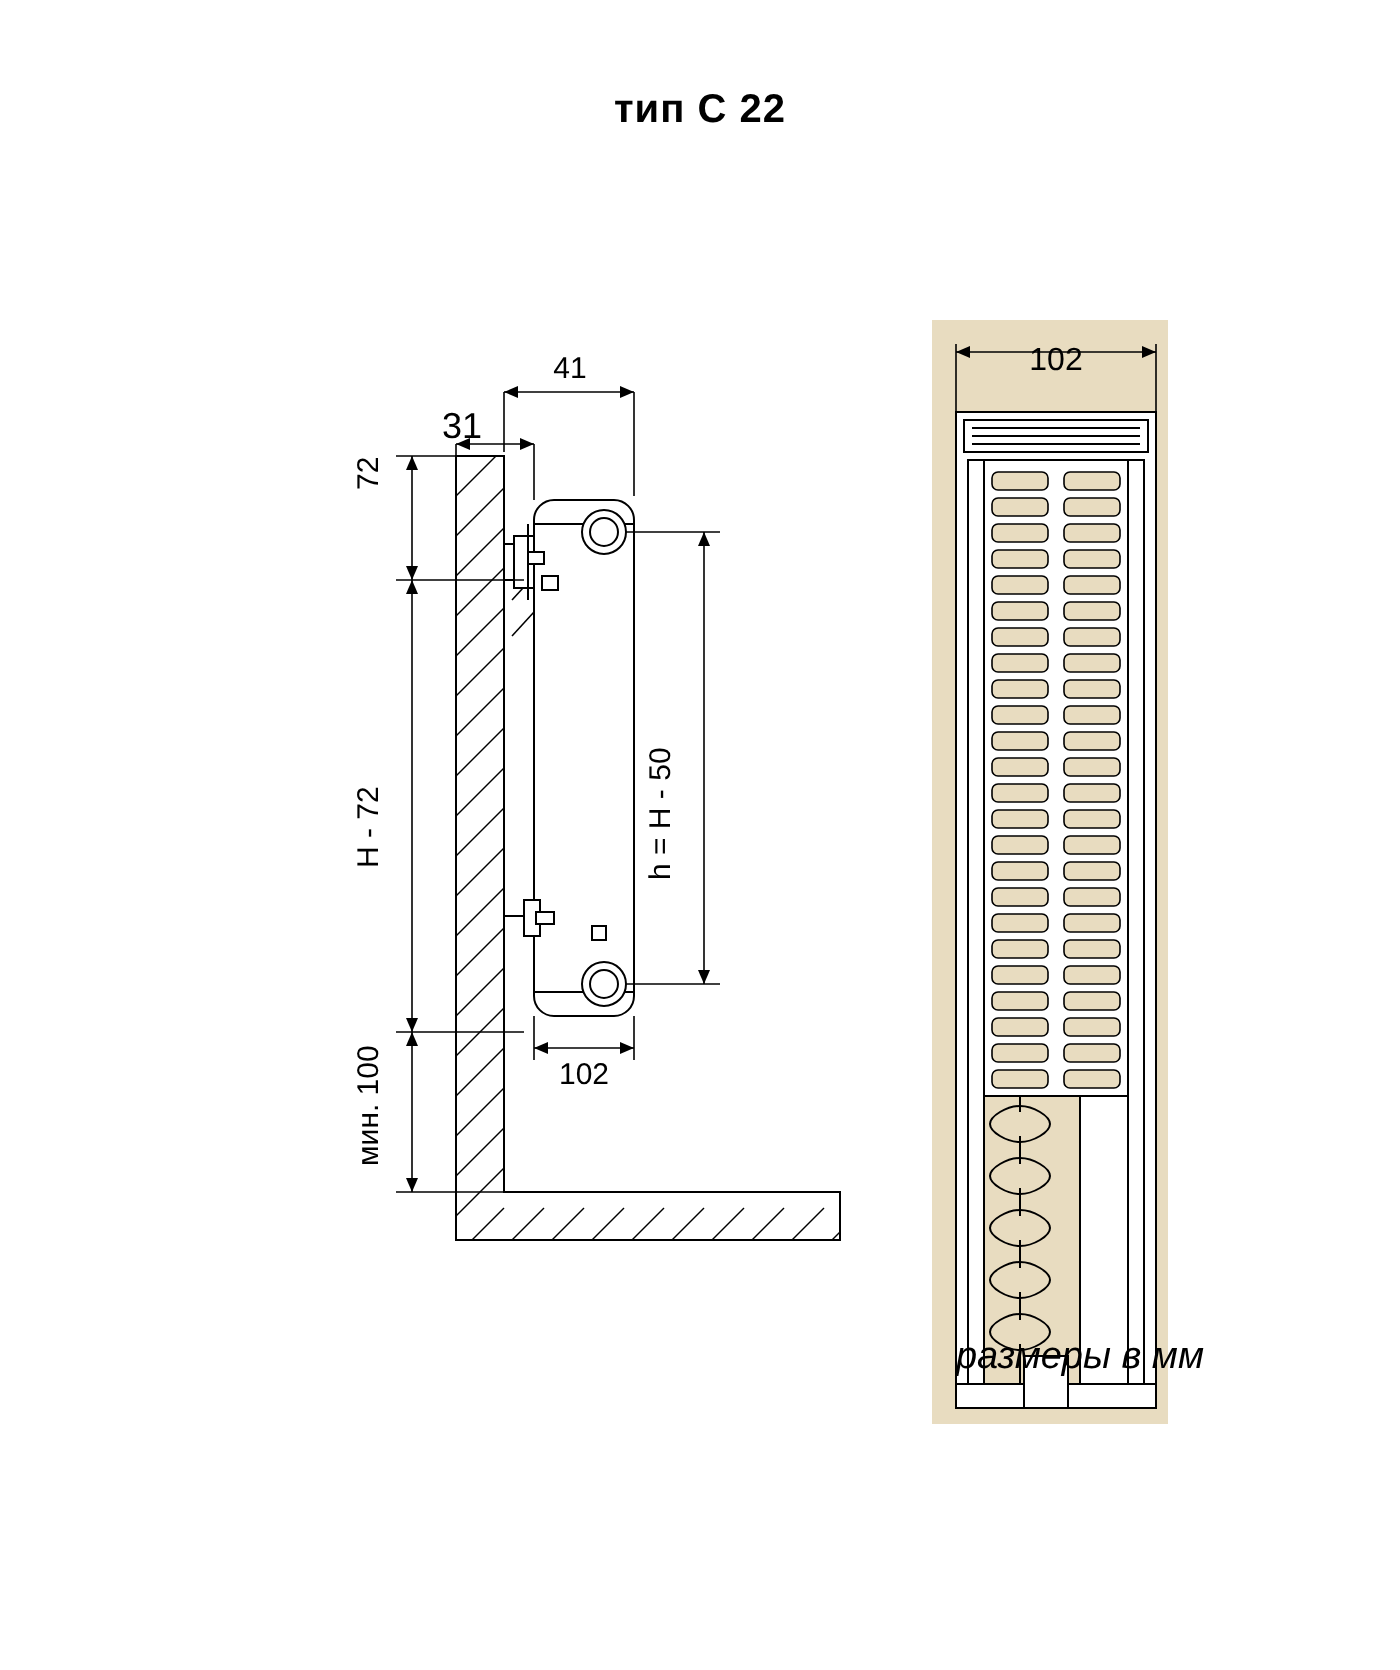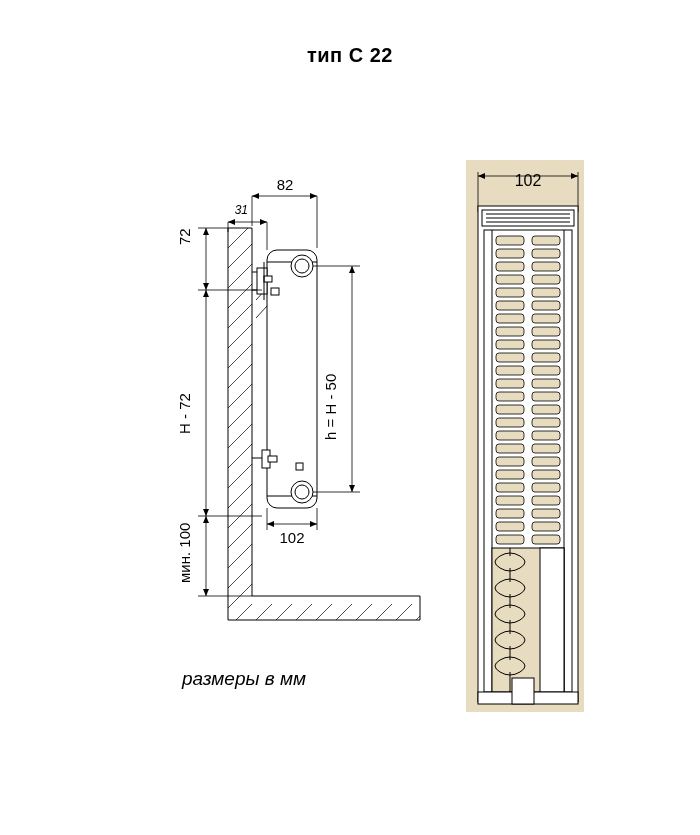--- a/index.html
+++ b/index.html
@@ -29,20 +29,21 @@
     font-size: 20px;
     font-weight: bold;
     letter-spacing: .5px;
   }
 
   
   #legend {
     position: absolute;
     left: 182px; top: 668px;
     width: 420px;
+    text-align: right;
   }
   #legend .l-units {
     font-size: 19px;
     font-style: italic;
     margin-bottom: 18px;
   }
   #legend .l-row {
     font-size: 18px;
     font-style: italic;
     margin-bottom: 7px;
@@ -287,23 +288,23 @@
       <g>
         <path class="ln-t" d="M267 524 L317 524"></path>
         <path d="M267 524 l7 -3 l0 6 z" fill="#000"></path>
         <path d="M317 524 l-7 -3 l0 6 z" fill="#000"></path>
         <path class="ln-t" d="M267 508 L267 530"></path>
         <path class="ln-t" d="M317 508 L317 530"></path>
       </g>
     </g>
   </svg>
 
-  <div style="position:absolute;left:268px;top:176px;width:34px;text-align:center;font-size:15px;">82</div>
-
-  <div style="position:absolute;left:214px;top:203px;width:34px;text-align:right;font-size:12px;font-style:italic;">31</div>
+  <div style="position:absolute;left:268px;top:176px;width:34px;text-align:center;font-size:15px;">41</div>
+
+  <div style="position:absolute;left:214px;top:203px;width:34px;text-align:center;font-size:18px;">31</div>
 
   <div style="position:absolute;left:176px;top:245px;font-size:15px;transform:rotate(-90deg);transform-origin:left top;white-space:nowrap;">72</div>
 
   <div style="position:absolute;left:176px;top:434px;font-size:15px;transform:rotate(-90deg);transform-origin:left top;white-space:nowrap;">H - 72</div>
 
   <div style="position:absolute;left:322px;top:440px;font-size:15px;transform:rotate(-90deg);transform-origin:left top;white-space:nowrap;">h = H - 50</div>
 
   <div style="position:absolute;left:176px;top:583px;font-size:15px;transform:rotate(-90deg);transform-origin:left top;white-space:nowrap;">мин. 100</div>
 
   <div style="position:absolute;left:275px;top:529px;width:34px;text-align:center;font-size:15px;">102</div>

